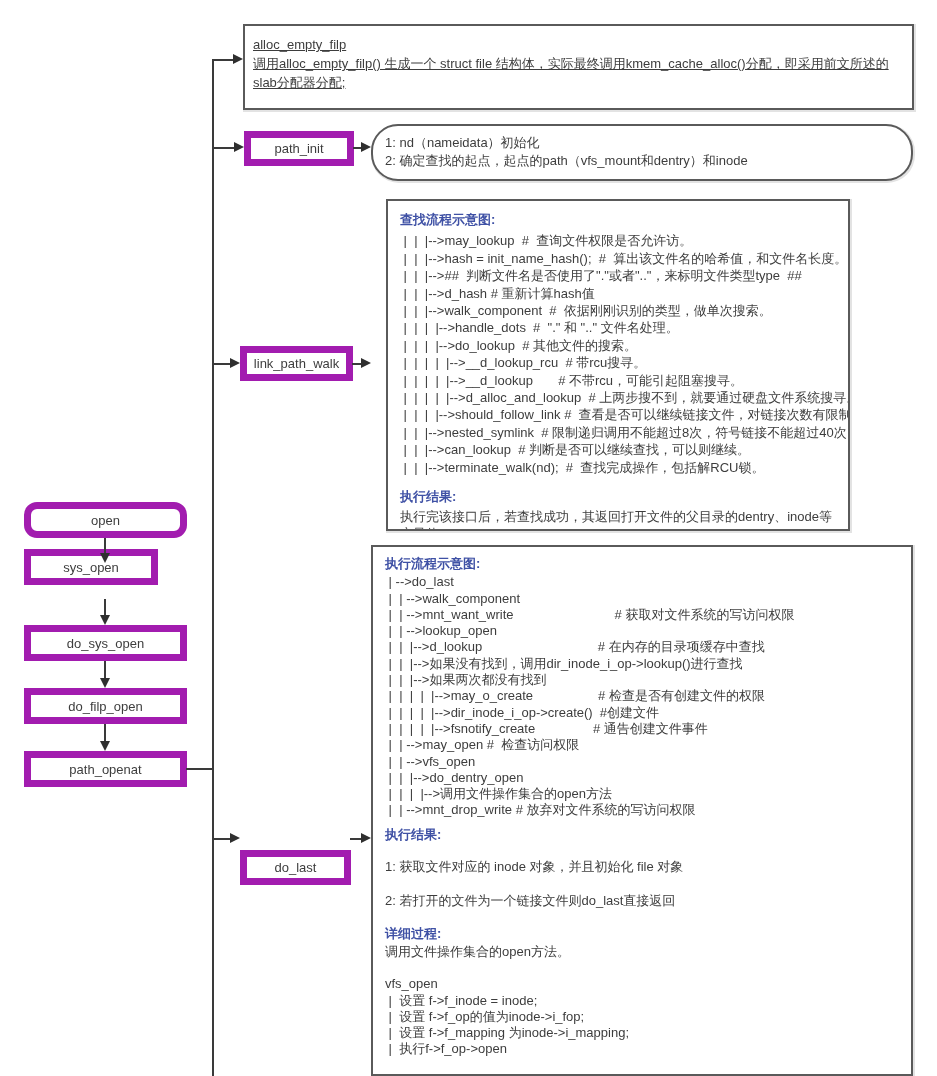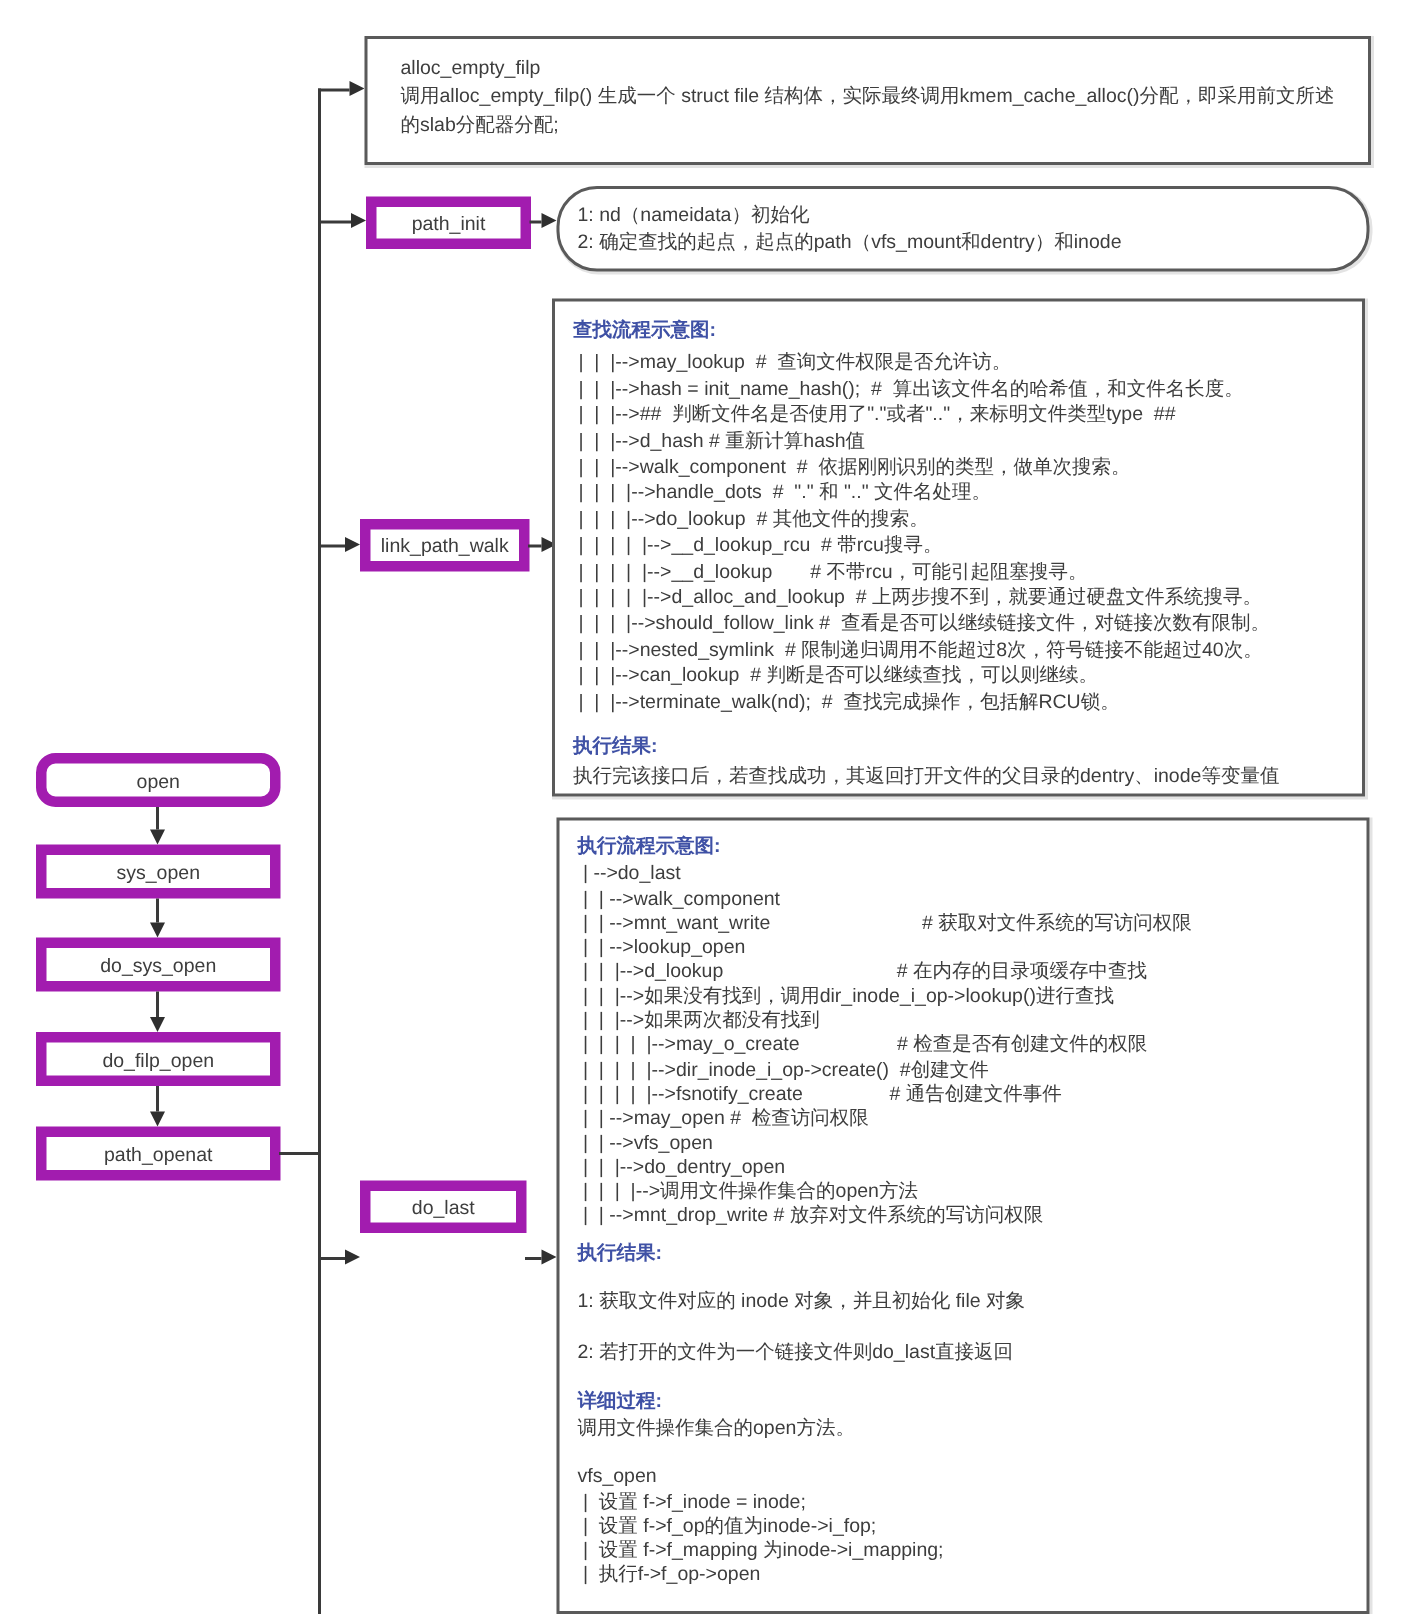--- a/index.html
+++ b/index.html
@@ -26,21 +26,21 @@
   .ah-r{position:absolute;width:0;height:0;border-top:5px solid transparent;
         border-bottom:5px solid transparent;border-left:10px solid #2f2f2f;}
   .ah-d{position:absolute;width:0;height:0;border-left:5px solid transparent;
         border-right:5px solid transparent;border-top:10px solid #2f2f2f;}
   
   .heading{color:#3f51a5;font-weight:bold;font-size:13px;}
   .tree{white-space:pre;font-size:13px;}
   .plain{white-space:pre-wrap;font-size:13px;}
 
   
-  .alloc-inner{padding:9px 22px;line-height:19px;}
+  .alloc-inner{padding:9px 8px;line-height:19px;text-decoration:underline;}
   
   .pinit-inner{padding:8px 12px;line-height:18px;white-space:pre;}
   
   .link-inner{padding:10px 12px;line-height:17.4px;}
   .link-inner .heading{margin-bottom:4px;}
   .link-inner .result-h{margin-top:12px;margin-bottom:2px;}
   
   .dolast-inner{padding:9px 12px;line-height:16.3px;}
   .dolast-inner .heading{margin-bottom:2px;}
   .dolast-inner .tree{margin-bottom:8px;}
@@ -50,21 +50,21 @@
   .dolast-inner .detail-line{margin-bottom:16px;}
 </style>
 </head>
 <body>
 
 <div id="canvas">
 
   <div class="node-box" style="left:24px;top:502px;width:163px;height:36px;border-radius:13px;">
     <span>open</span>
   </div>
-  <div class="node-box" style="left:24px;top:563px;width:163px;height:36px;">
+  <div class="node-box" style="left:24px;top:549px;width:134px;height:36px;">
     <span>sys_open</span>
   </div>
   <div class="node-box" style="left:24px;top:625px;width:163px;height:36px;">
     <span>do_sys_open</span>
   </div>
   <div class="node-box" style="left:24px;top:751px;width:163px;height:36px;">
     <span>path_openat</span>
   </div>
   <div class="node-box" style="left:24px;top:688px;width:163px;height:36px;">
     <span>do_filp_open</span>
@@ -100,39 +100,39 @@
   </div>
   <div class="hline" style="left:353px;top:147px;width:8px;"></div>
   <div class="ah-r" style="left:361px;top:142px;"></div>
 
   <div class="node-box" style="left:240px;top:346px;width:113px;height:35px;">
     <span>link_path_walk</span>
   </div>
   <div class="hline" style="left:352px;top:363px;width:9px;"></div>
   <div class="ah-r" style="left:361px;top:358px;"></div>
 
-  <div class="node-box" style="left:240px;top:787px;width:111px;height:35px;">
+  <div class="node-box" style="left:240px;top:850px;width:111px;height:35px;">
     <span>do_last</span>
   </div>
   <div class="hline" style="left:350px;top:838px;width:11px;"></div>
   <div class="ah-r" style="left:361px;top:833px;"></div>
 
   <div class="detail-box" style="left:243px;top:24px;width:671px;height:86px;">
     <div class="alloc-inner">
       <div>alloc_empty_filp</div>
       <div class="plain">调用alloc_empty_filp() 生成一个 struct file 结构体，实际最终调用kmem_cache_alloc()分配，即采用前文所述的slab分配器分配;</div>
     </div>
   </div>
 
   <div class="detail-box" style="left:371px;top:124px;width:542px;height:57px;border-radius:27px;">
     <div class="pinit-inner">1: nd（nameidata）初始化
 2: 确定查找的起点，起点的path（vfs_mount和dentry）和inode</div>
   </div>
 
-  <div class="detail-box" style="left:368px;top:199px;width:542px;height:332px;">
+  <div class="detail-box" style="left:386px;top:199px;width:464px;height:332px;">
     <div class="link-inner">
       <div class="heading">查找流程示意图:</div>
       <div class="tree"> |  |  |--&gt;may_lookup  #  查询文件权限是否允许访。
  |  |  |--&gt;hash = init_name_hash();  #  算出该文件名的哈希值，和文件名长度。
  |  |  |--&gt;##  判断文件名是否使用了"."或者".."，来标明文件类型type  ##
  |  |  |--&gt;d_hash # 重新计算hash值
  |  |  |--&gt;walk_component  #  依据刚刚识别的类型，做单次搜索。
  |  |  |  |--&gt;handle_dots  #  "." 和 ".." 文件名处理。
  |  |  |  |--&gt;do_lookup  # 其他文件的搜索。
  |  |  |  |  |--&gt;__d_lookup_rcu  # 带rcu搜寻。

